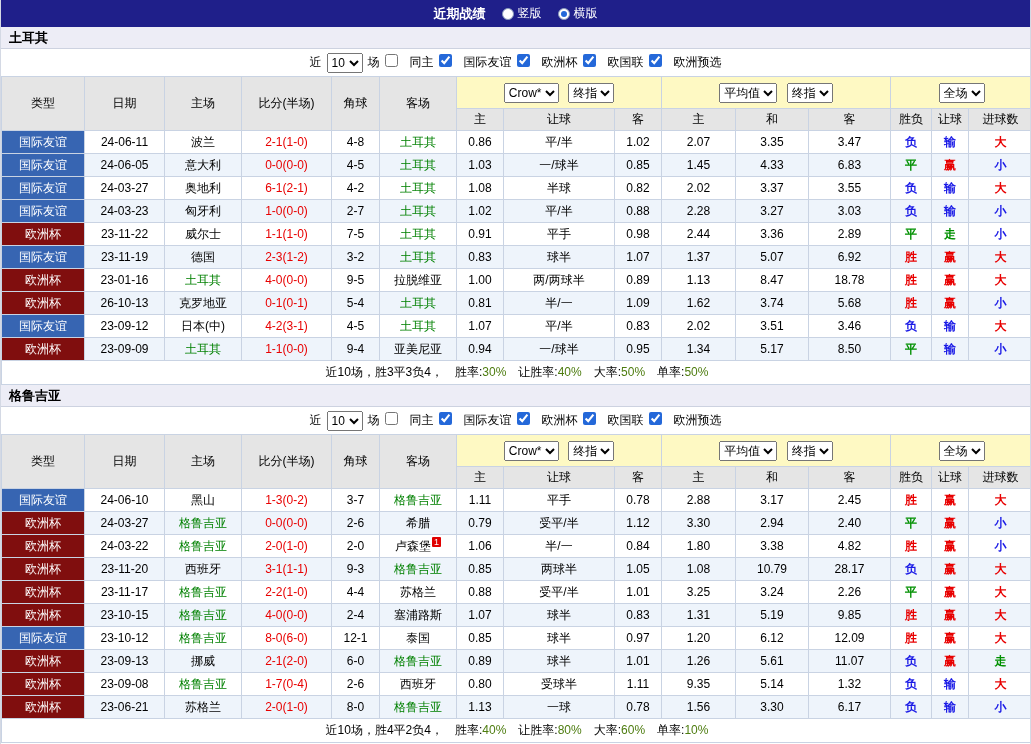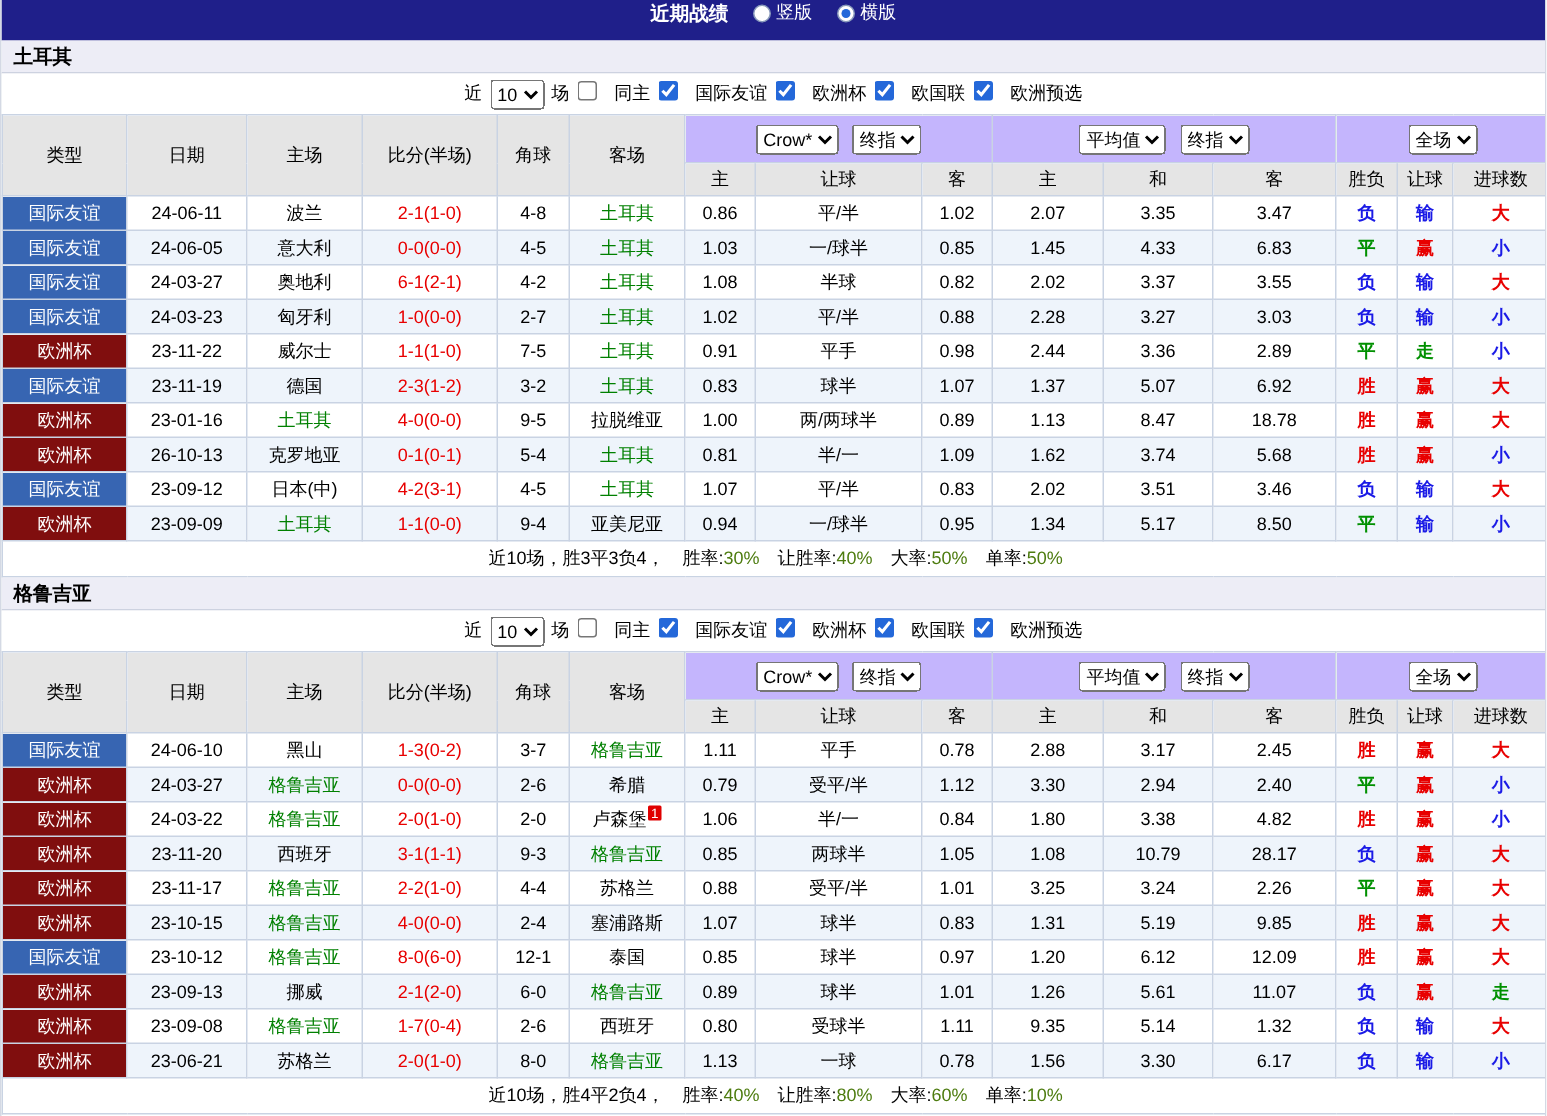--- a/index.html
+++ b/index.html
@@ -1,39 +1,39 @@
 <!DOCTYPE html>
 <html><head>
 <meta charset="utf-8">
 <style>
   * { margin:0; padding:0; box-sizing:border-box; }
   html,body { width:1031px; background:#fff; color:#000;
     font-family:"Liberation Sans","DejaVu Sans",sans-serif; font-size:12px; }
   .page { width:1031px; height:744px; overflow:hidden; border-left:1px solid #d4d9e4; border-right:1px solid #d4d9e4; }
 
   
-  .topbar { height:27px; background:#1f1f8a; display:flex; align-items:flex-start; justify-content:center; gap:16px; color:#fff; }
+  .topbar { height:27px; background:#1f1f8a; display:flex; align-items:center; justify-content:center; gap:16px; color:#fff; }
   .topbar .title { font-weight:bold; font-size:13px; }
   .radio { display:inline-flex; align-items:center; gap:4px; cursor:pointer; }
   .rdot { width:12px; height:12px; border-radius:50%; background:#fff; border:1px solid #8899bb; position:relative; display:inline-block; }
   .radio.selected .rdot::after { content:""; position:absolute; left:2px; top:2px; width:6px; height:6px; border-radius:50%; background:#2468d9; }
 
   
   .team-bar { height:22px; background:#ededf6; border-bottom:1px solid #cdd2e0; display:flex; align-items:center; padding-left:8px; font-weight:bold; font-size:13px; }
   .filterbar { height:27px; display:flex; align-items:center; justify-content:center; gap:5px; background:#fff; }
   .filterbar label { display:inline-flex; align-items:flex-start; gap:12px; }
   input[type="checkbox"] { width:13px; height:13px; accent-color:#2468d9; }
   select { font-size:12px; height:20px; font-family:inherit; }
 
   table { border-collapse:collapse; table-layout:fixed; width:1031px; }
   th,td { border:1px solid #c9d3e3; text-align:center; padding:0; overflow:hidden; white-space:nowrap; height:23px; }
   thead th { background:#e5e5e5; font-weight:normal; }
   tr.hr1 th { height:32px; }
   tr.hr2 th { height:22px; }
-  .selcell { background:#c4b5fd; }
+  .selcell { background:#fef9c3; }
   .selcell select { margin:0 3px; }
 
   tbody tr:nth-child(even) td { background:#eef4fb; }
   td.type { color:#fff; }
   td.type.friendly { background:#3765b2; }
   td.type.euro { background:#800e0e; }
   td.team { color:#008000; }
   td.score { color:#e80000; }
   .c-red { color:#e80000; }
   .c-green { color:#009000; }

